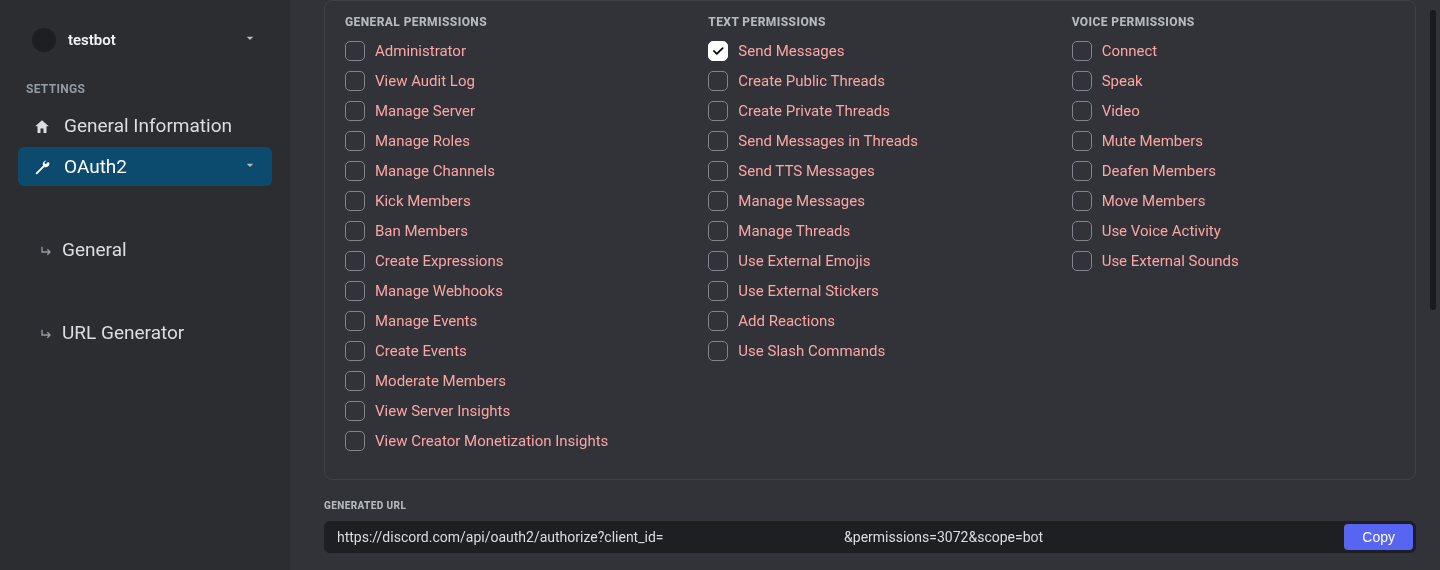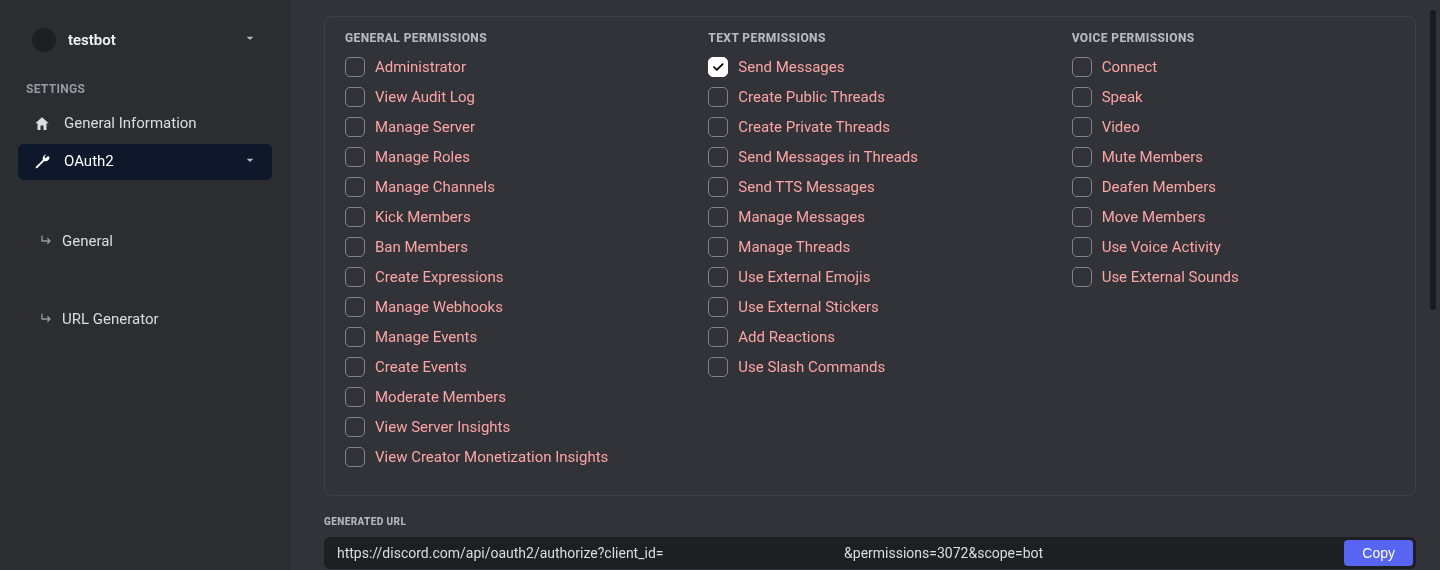--- a/index.html
+++ b/index.html
@@ -31,36 +31,36 @@
     width: 24px; height: 24px; border-radius: 50%;
     background: #1e1f22; margin-right: 12px;
   }
   .app-title { font-size: 15px; font-weight: 600; color: #f2f3f5; flex: 1; }
   .chevron svg { width: 16px; height: 16px; fill: #b5bac1; }
   .section-label {
     font-size: 12px; font-weight: 700; color: #949ba4;
     padding: 8px 14px; letter-spacing: .3px;
   }
   .nav-item {
-    display: flex; align-items: flex-start;
+    display: flex; align-items: flex-end;
     padding: 8px 14px; margin: 2px 6px;
     border-radius: 6px; cursor: pointer;
-    font-size: 15px; color: #dbdee1;
-  }
-  .nav-item.active { background: #0f172a; color: #fff; }
+    font-size: 19px; color: #dbdee1;
+  }
+  .nav-item.active { background: #0c4a6e; color: #fff; }
   .nav-icon { width: 20px; height: 20px; margin-right: 12px; display:flex; align-items:center; justify-content:center; }
   .nav-icon svg { width: 18px; height: 18px; fill: currentColor; }
   .sub-item { padding-left: 44px !important; position: relative; margin-top: 44px; }
   .sub-arrow { position:absolute; left:20px; width:18px; height:18px; display:flex; align-items:center; }
   .sub-arrow svg { width:16px; height:16px; stroke:#949ba4; fill:none; stroke-width:2; }
   .nav-item .trail { margin-left:auto; }
 
   .main {
     flex: 1;
-    padding: 16px 24px 20px 34px;
+    padding: 0 24px 20px 34px;
     overflow: hidden;
   }
   .perm-box {
     border: 1px solid #3f4147;
     border-radius: 8px;
     padding: 14px 20px 18px 20px;
     display: flex;
     gap: 40px;
     margin-bottom: 20px;
   }

